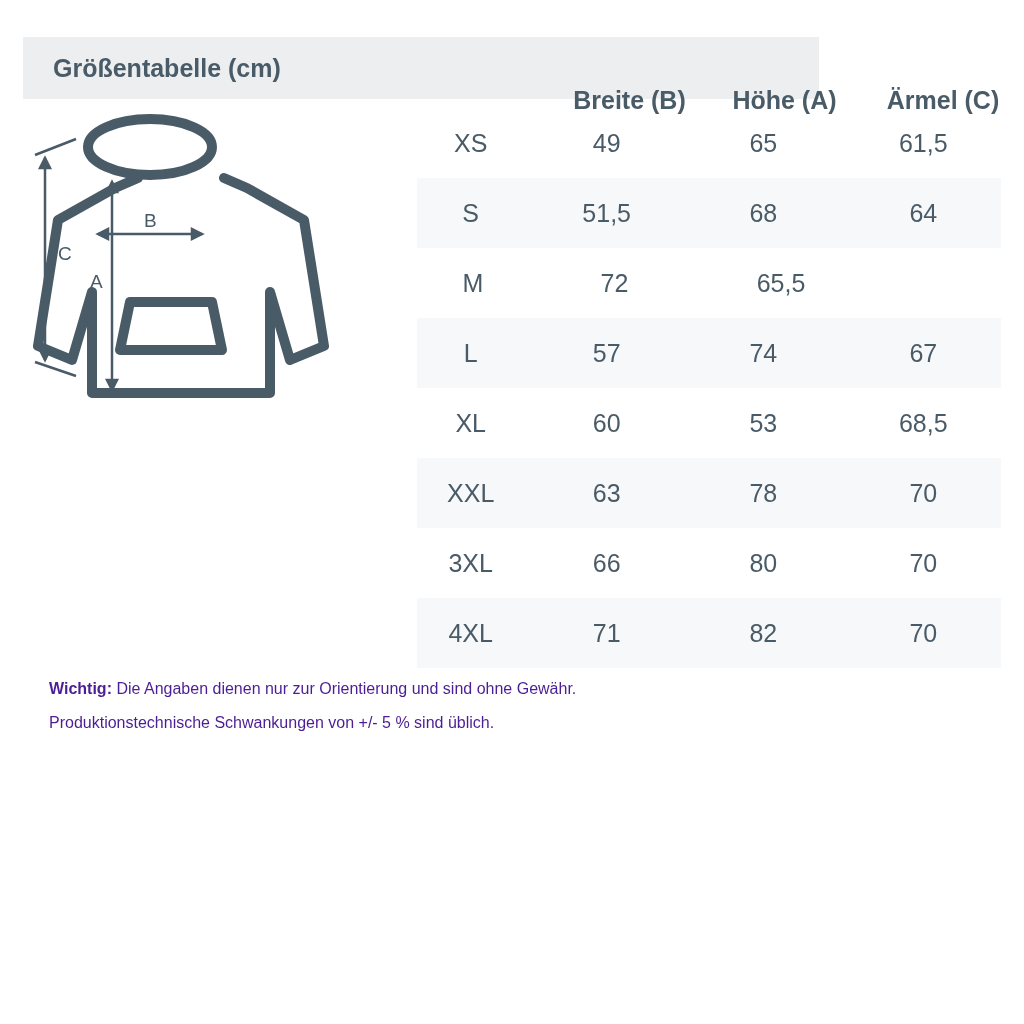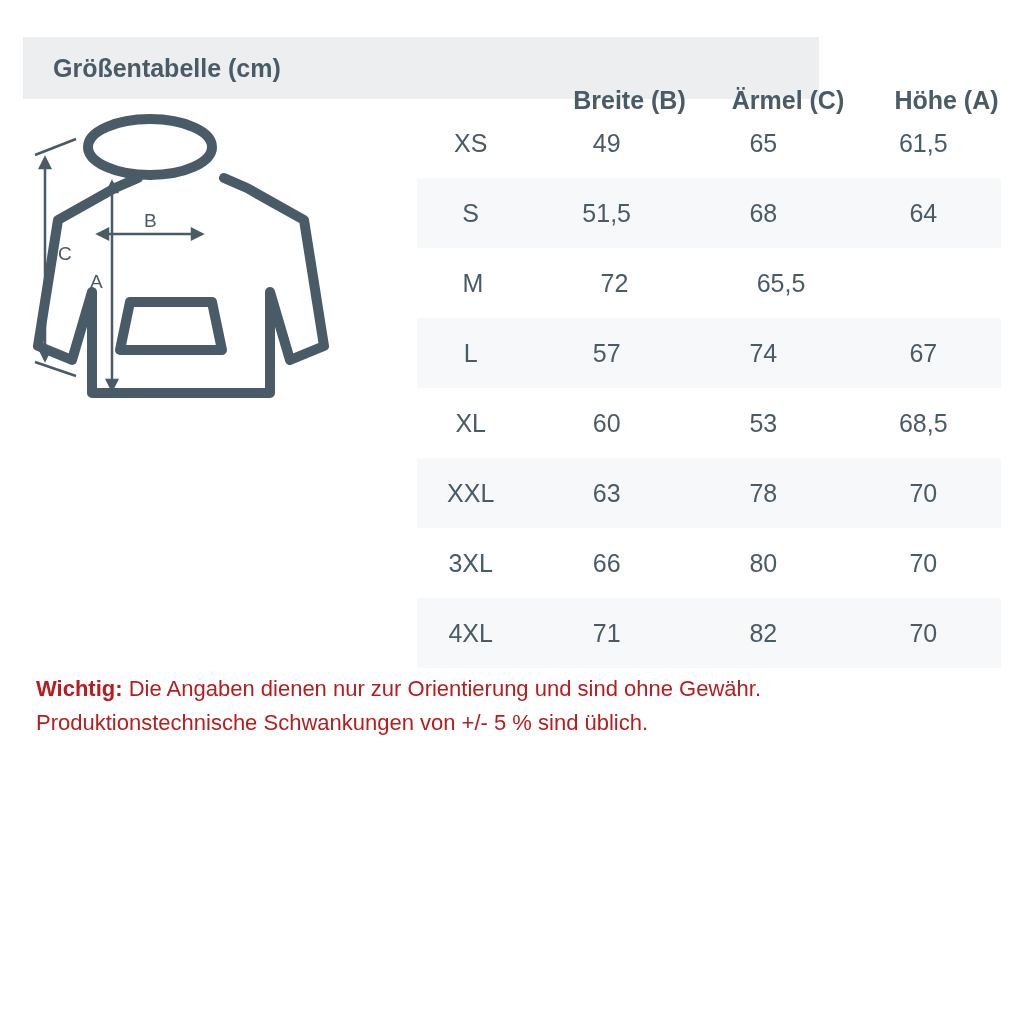--- a/index.html
+++ b/index.html
@@ -92,41 +92,41 @@
     position: absolute;
     left: 30px;
     top: 110px;
     width: 390px;
     height: 345px;
   }
 
   
   .note {
     position: absolute;
-    left: 36px;
+    left: 49px;
     top: 672px;
     width: 940px;
-    font-size: 22px;
+    font-size: 16px;
     line-height: 34px;
-    color: #b91c1c;
+    color: #4c1d95;
   }
   .note b { font-weight: bold; }
 </style>
 </head>
 <body>
 
 <div class="page">
 
   <div class="header">
     <div class="header-title">Größentabelle (cm)</div>
     <div class="header-cols">
       <div class="header-col hc-size"></div>
       <div class="header-col hc-a">Breite (B)</div>
+      <div class="header-col hc-b">Höhe (A)</div>
       <div class="header-col hc-c">Ärmel (C)</div>
-      <div class="header-col hc-b">Höhe (A)</div>
     </div>
   </div>
 
   <div class="illustration">
     <svg width="390" height="345" viewBox="0 0 390 345" xmlns="http://www.w3.org/2000/svg">
       <g fill="none" stroke="#4a5b68" stroke-width="10" stroke-linejoin="round" stroke-linecap="round">
 
         <ellipse cx="120" cy="37" rx="62" ry="28"></ellipse>
 
         <path d="M 108 68

